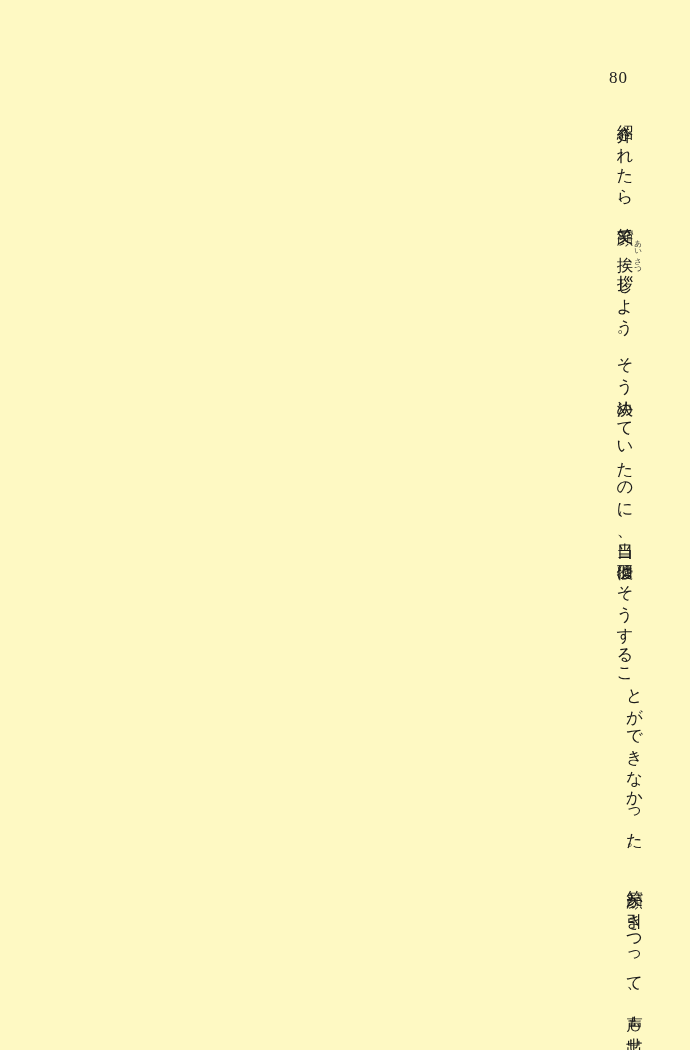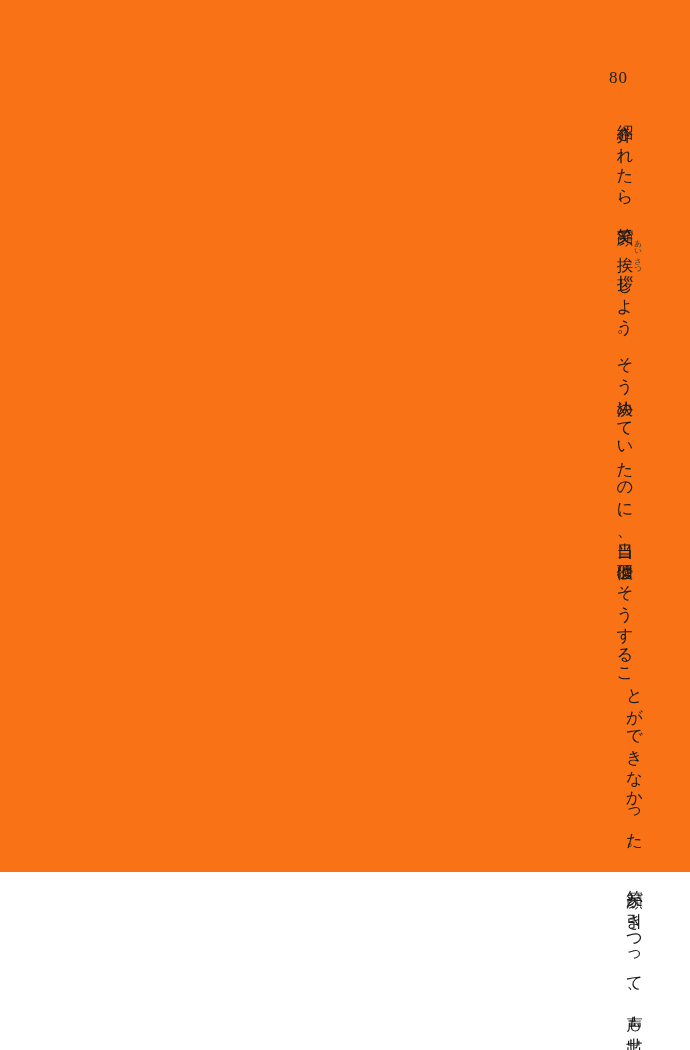--- a/index.html
+++ b/index.html
@@ -12,22 +12,22 @@
     height: 1050px;
     font-family: "Liberation Serif", "DejaVu Serif", serif;
     color: #1a1a1a;
     position: relative;
     overflow: hidden;
   }
   .page {
     position: absolute;
     inset: 0;
     width: 690px;
-    height: 872px;
-    background: #f97316;
+    height: 1050px;
+    background: #fef9c3;
   }
   .page-number {
     position: absolute;
     top: 68px;
     right: 62px;
     font-size: 17px;
     letter-spacing: 1px;
     color: #222;
   }
   

